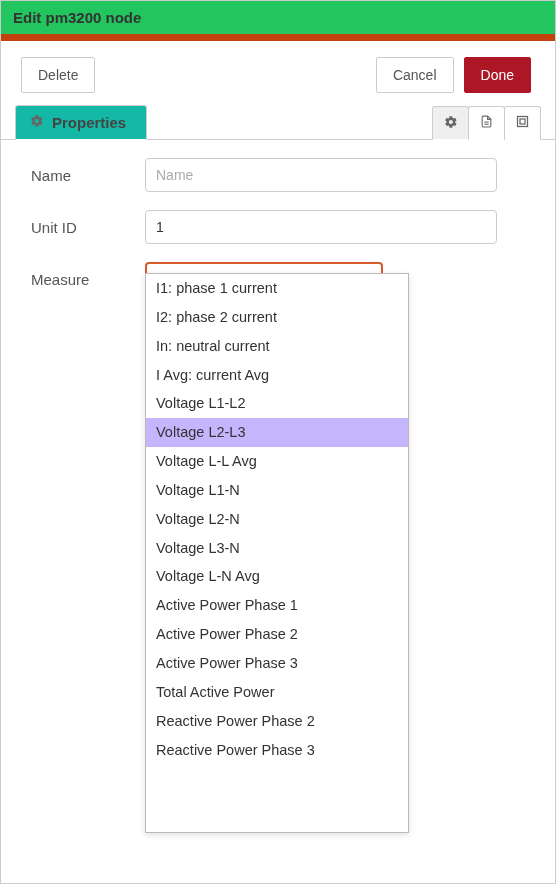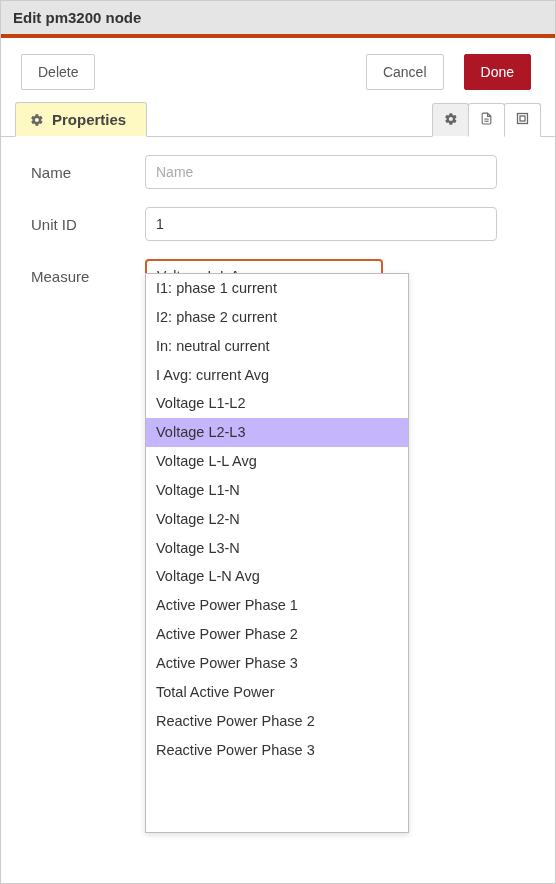--- a/index.html
+++ b/index.html
@@ -13,23 +13,23 @@
       overflow: hidden;
     }
     .editor-tray {
       border: 1px solid #ccc;
       margin: 0;
       height: 884px;
       position: relative;
       background: #fff;
     }
     .editor-header {
-      background: #e5e5e5;
+      background: #22c55e;
       padding: 8px 12px;
-      border-bottom: 4px solid #c2410c;
+      border-bottom: 7px solid #c2410c;
       font-size: 15px;
       font-weight: bold;
       color: #333;
     }
     .button-row {
       padding: 16px 24px 10px 20px;
       display: flex;
       align-items: center;
     }
     .btn {
@@ -38,43 +38,42 @@
       padding: 9px 16px;
       font-size: 14px;
       color: #555;
       cursor: pointer;
       border-radius: 2px;
     }
     .btn-delete {
       margin-right: auto;
     }
     .btn-cancel {
-      margin-right: 20px;
+      margin-right: 10px;
     }
     .btn-done {
       background: #ad1625;
       border-color: #ad1625;
       color: #fff;
       font-weight: normal;
     }
     .tabs-row {
       display: flex;
       align-items: flex-end;
       border-bottom: 1px solid #ccc;
       padding: 0 14px;
       margin-top: 2px;
     }
     .tab {
       border: 1px solid #ccc;
       border-bottom: 1px solid #fff;
-      background: #fef9c3;
+      background: #14b8a6;
       padding: 8px 20px 8px 14px;
       margin-bottom: -1px;
       display: flex;
-      align-items: center;
       gap: 8px;
       font-size: 15px;
       font-weight: bold;
       color: #444;
       border-radius: 3px 3px 0 0;
     }
     .tab-icons-right {
       margin-left: auto;
       display: flex;
       gap: 0;

